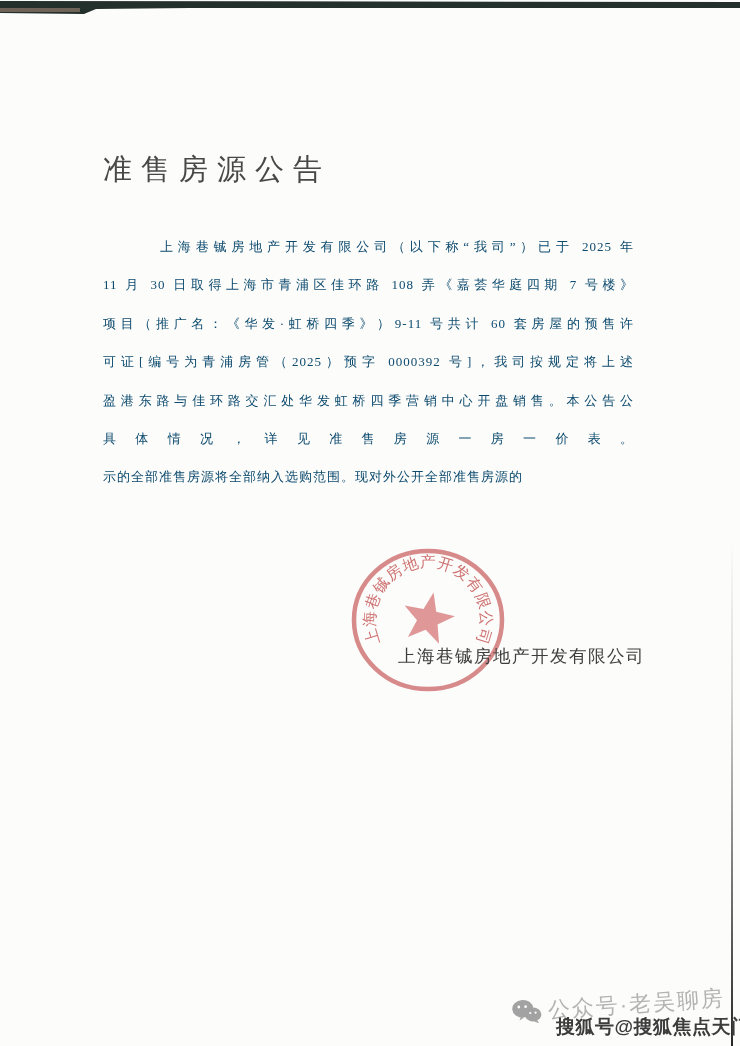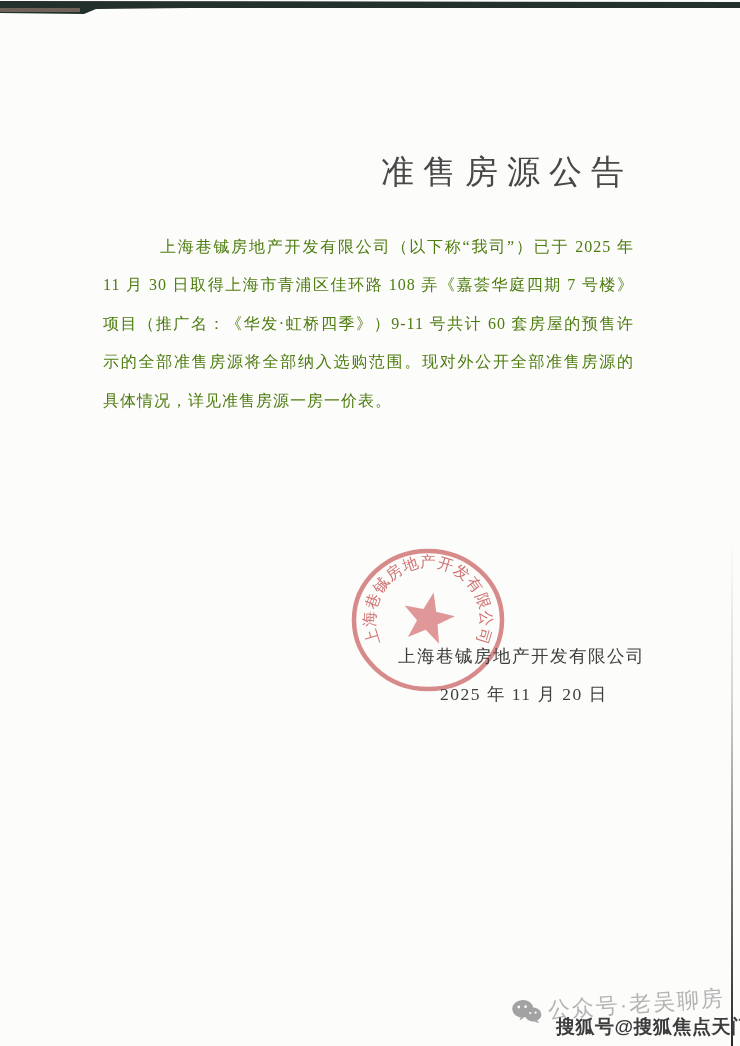--- a/index.html
+++ b/index.html
@@ -21,27 +21,27 @@
     position:absolute;left:0;top:8px;width:80px;height:4px;
     background:#7d6b5e;opacity:.85;
   }
   .scan-right-line{
     position:absolute;left:731px;top:540px;width:2px;height:506px;
     background:linear-gradient(to bottom,rgba(42,42,42,0) 0%,rgba(42,42,42,.18) 30%,rgba(42,42,42,.55) 60%,#262626 100%);
   }
   
   .doc-title{
     position:absolute;left:103px;top:150px;width:530px;
-    text-align:right;
-    font-size:33px;letter-spacing:9px;color:#484848;
+    text-align:left;
+    font-size:29px;letter-spacing:9px;color:#484848;
     font-weight:500;
   }
   .doc-body{
     position:absolute;left:103px;top:228px;width:531px;
-    font-size:16px;line-height:38.4px;color:#4d7c0f;
+    font-size:13px;line-height:38.4px;color:#0c4a6e;
     letter-spacing:1px;
   }
   .doc-body .line{
     text-align:justify;text-align-last:justify;
     white-space:nowrap;
   }
   .doc-body .line:first-child{padding-left:57px;}
   .doc-body .line:last-child{text-align-last:left;}
   .doc-signature{
     position:absolute;left:398px;top:644px;width:240px;
@@ -84,37 +84,38 @@
   <div class="scan-top-bar"></div>
   <div class="scan-top-wedge"></div>
   <div class="scan-right-line"></div>
 
   <div class="doc-title">准售房源公告</div>
 
   <div class="doc-body">
     <div class="line">上海巷铖房地产开发有限公司（以下称“我司”）已于 2025 年</div>
     <div class="line">11 月 30 日取得上海市青浦区佳环路 108 弄《嘉荟华庭四期 7 号楼》</div>
     <div class="line">项目（推广名：《华发·虹桥四季》）9-11 号共计 60 套房屋的预售许</div>
+    <div class="line">可证[编号为青浦房管（2025）预字 0000392 号]，我司按规定将上述</div>
+    <div class="line">盈港东路与佳环路交汇处华发虹桥四季营销中心开盘销售。本公告公</div>
+    <div class="line">具体情况，详见准售房源一房一价表。</div>
     <div class="line">示的全部准售房源将全部纳入选购范围。现对外公开全部准售房源的</div>
-    <div class="line">具体情况，详见准售房源一房一价表。</div>
   </div>
 
   <svg class="seal" viewBox="0 0 160 150" xmlns="http://www.w3.org/2000/svg">
     <ellipse cx="79" cy="73" rx="74" ry="69" fill="none" stroke="#cc5f5f" stroke-width="4.5" opacity="0.8"></ellipse>
     <polygon transform="translate(79,72) rotate(12)" points="0,-27 6.5,-8.9 25.7,-8.3 10.5,3.4 15.9,21.8 0,11 -15.9,21.8 -10.5,3.4 -25.7,-8.3 -6.5,-8.9" fill="#db8080" opacity="0.88"></polygon>
     <defs>
       <path id="sealArc" d="M 31 95.4 A 53 53 0 1 1 127 95.4" fill="none"></path>
     </defs>
     <text font-size="15.5" fill="#c65353" opacity="0.9" font-family="Liberation Serif, DejaVu Serif, serif">
       <textPath href="#sealArc" startOffset="0" textLength="212" lengthAdjust="spacing">上海巷铖房地产开发有限公司</textPath>
     </text>
   </svg>
 
   <div class="doc-signature">上海巷铖房地产开发有限公司</div>
-  <div class="doc-date">2025 年 11 月 20 日</div>
 
   <div class="wm-wechat">
     <svg width="30" height="26" viewBox="0 0 30 26">
       <ellipse cx="11" cy="9.5" rx="10.5" ry="8.8" fill="#a2a2a2"></ellipse>
       <circle cx="7.2" cy="7.5" r="1.4" fill="#fcfcfb"></circle>
       <circle cx="14" cy="7.5" r="1.4" fill="#fcfcfb"></circle>
       <path d="M8.5 17.5 L7 21 L11.5 18.6 Z" fill="#a2a2a2"></path>
       <ellipse cx="21" cy="16" rx="8.2" ry="7" fill="#a2a2a2"></ellipse>
       <circle cx="18.2" cy="14.3" r="1.1" fill="#fcfcfb"></circle>
       <circle cx="23.6" cy="14.3" r="1.1" fill="#fcfcfb"></circle>

